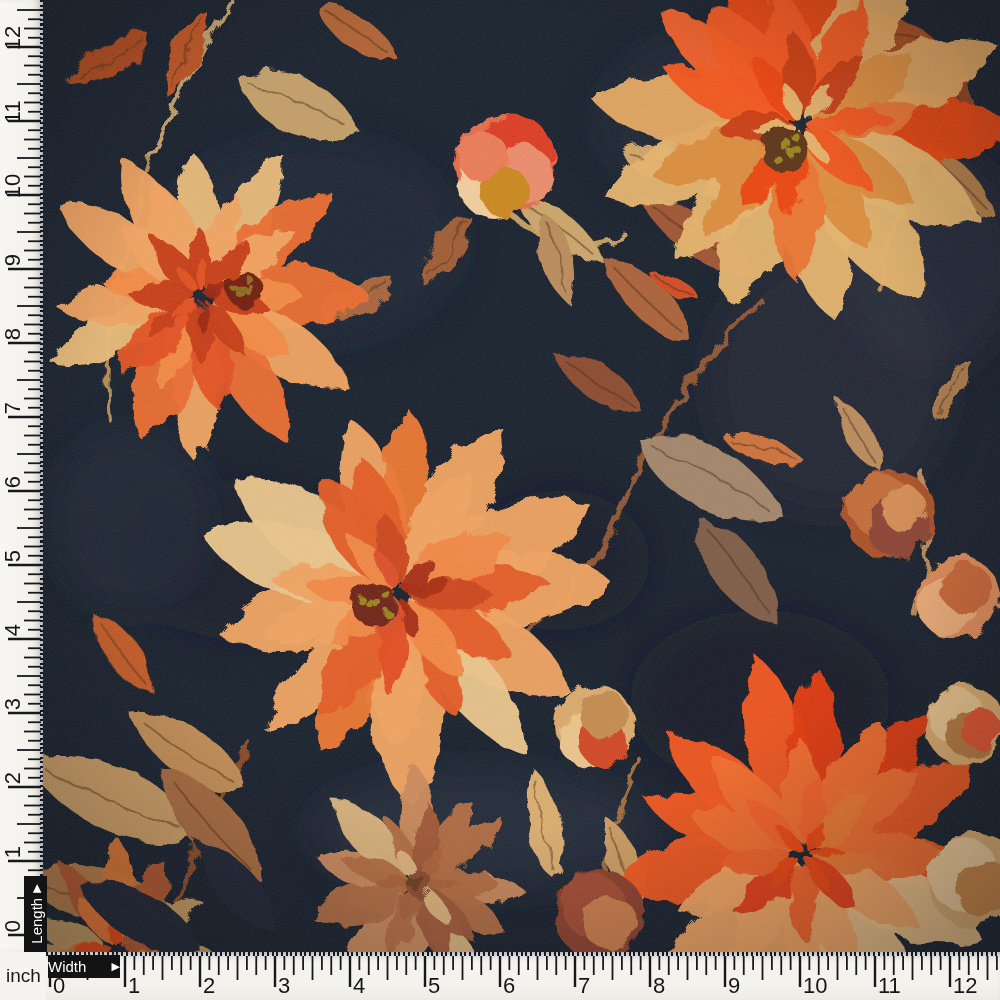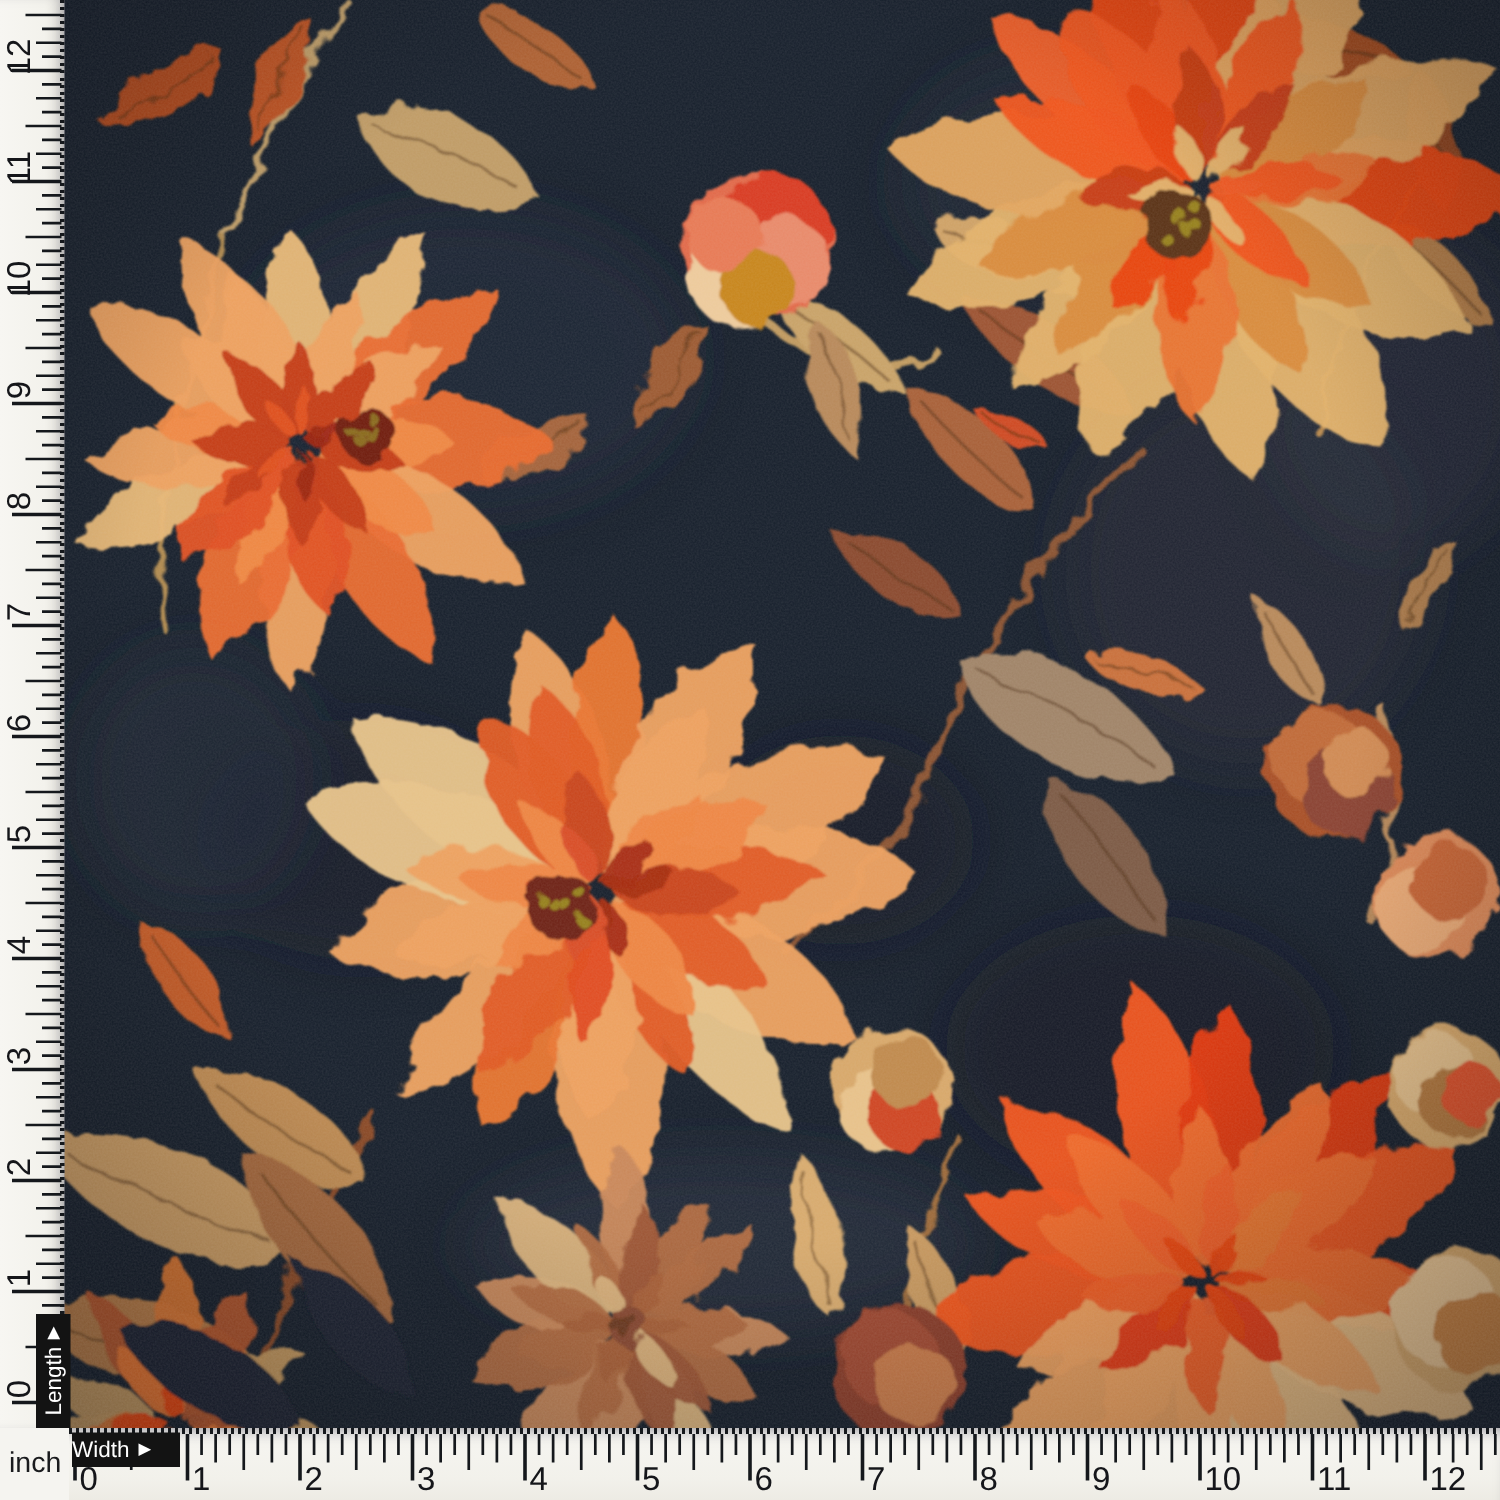--- a/index.html
+++ b/index.html
@@ -25,21 +25,21 @@
 
   
   .ruler-h{position:absolute;left:0;top:952px;width:1000px;height:48px;z-index:2;
            background:linear-gradient(180deg,#f7f6f2 0%,#f2f1eb 70%,#edebe4 100%);
            box-shadow:inset 0 8px 10px -7px rgba(40,40,60,.5);}
   .ruler-h svg{position:absolute;left:0;top:0;}
   .hedge{position:absolute;left:46px;top:0;width:954px;height:3.5px;
          background:repeating-linear-gradient(90deg,#15181c 0 2px,rgba(0,0,0,0) 2px 4.7px);}
   .hnum{position:absolute;top:23px;font-size:22px;line-height:22px;color:#15161a;white-space:nowrap;}
   .wid-box{position:absolute;left:48px;top:3px;width:72px;height:23px;background:#131313;
-           display:flex;align-items:center;justify-content:flex-start;gap:6px;color:#fff;font-size:15px;}
+           display:flex;align-items:center;justify-content:space-between;gap:6px;color:#fff;font-size:15px;}
 
   
   .corner{position:absolute;left:0;top:952px;width:46px;height:48px;background:#f5f4f0;z-index:3;}
   .unit{position:absolute;left:6px;top:13px;font-size:19px;color:#1a1b1e;}
 </style>
 </head>
 <body>
 
 <div class="stage">
 

